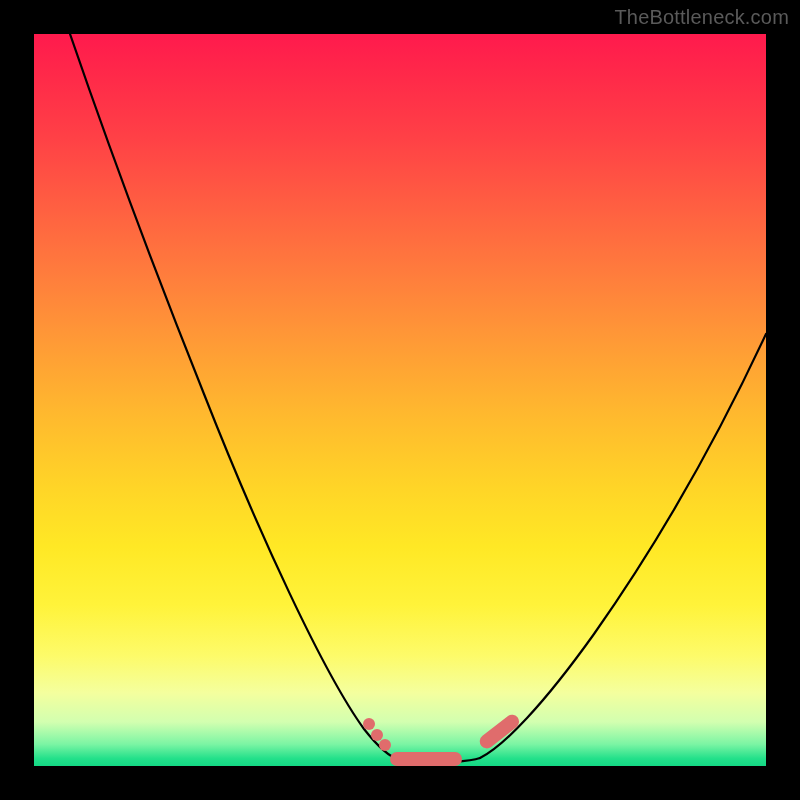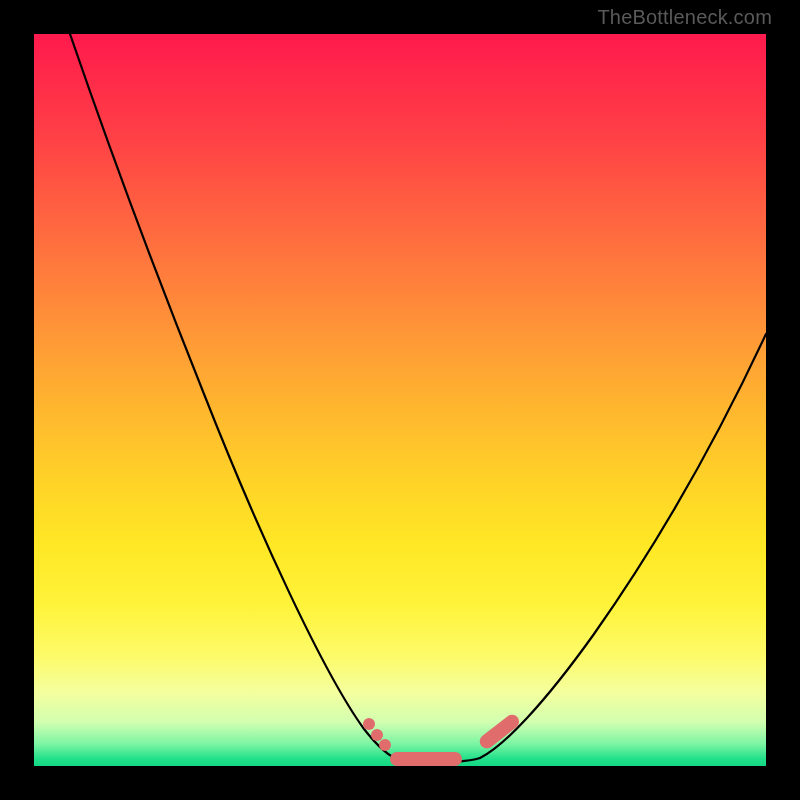--- a/index.html
+++ b/index.html
@@ -61,21 +61,21 @@
   }
   .marker {
     fill: #e06c6c;
   }
   .marker-pill {
     fill: #e06c6c;
   }
   .watermark {
     position: absolute;
     top: 6px;
-    right: 28px;
+    right: 11px;
     color: #5a5a5a;
     font-size: 20px;
     letter-spacing: 0.2px;
     user-select: none;
   }
 </style>
 </head>
 <body>
 
 <div class="stage">

